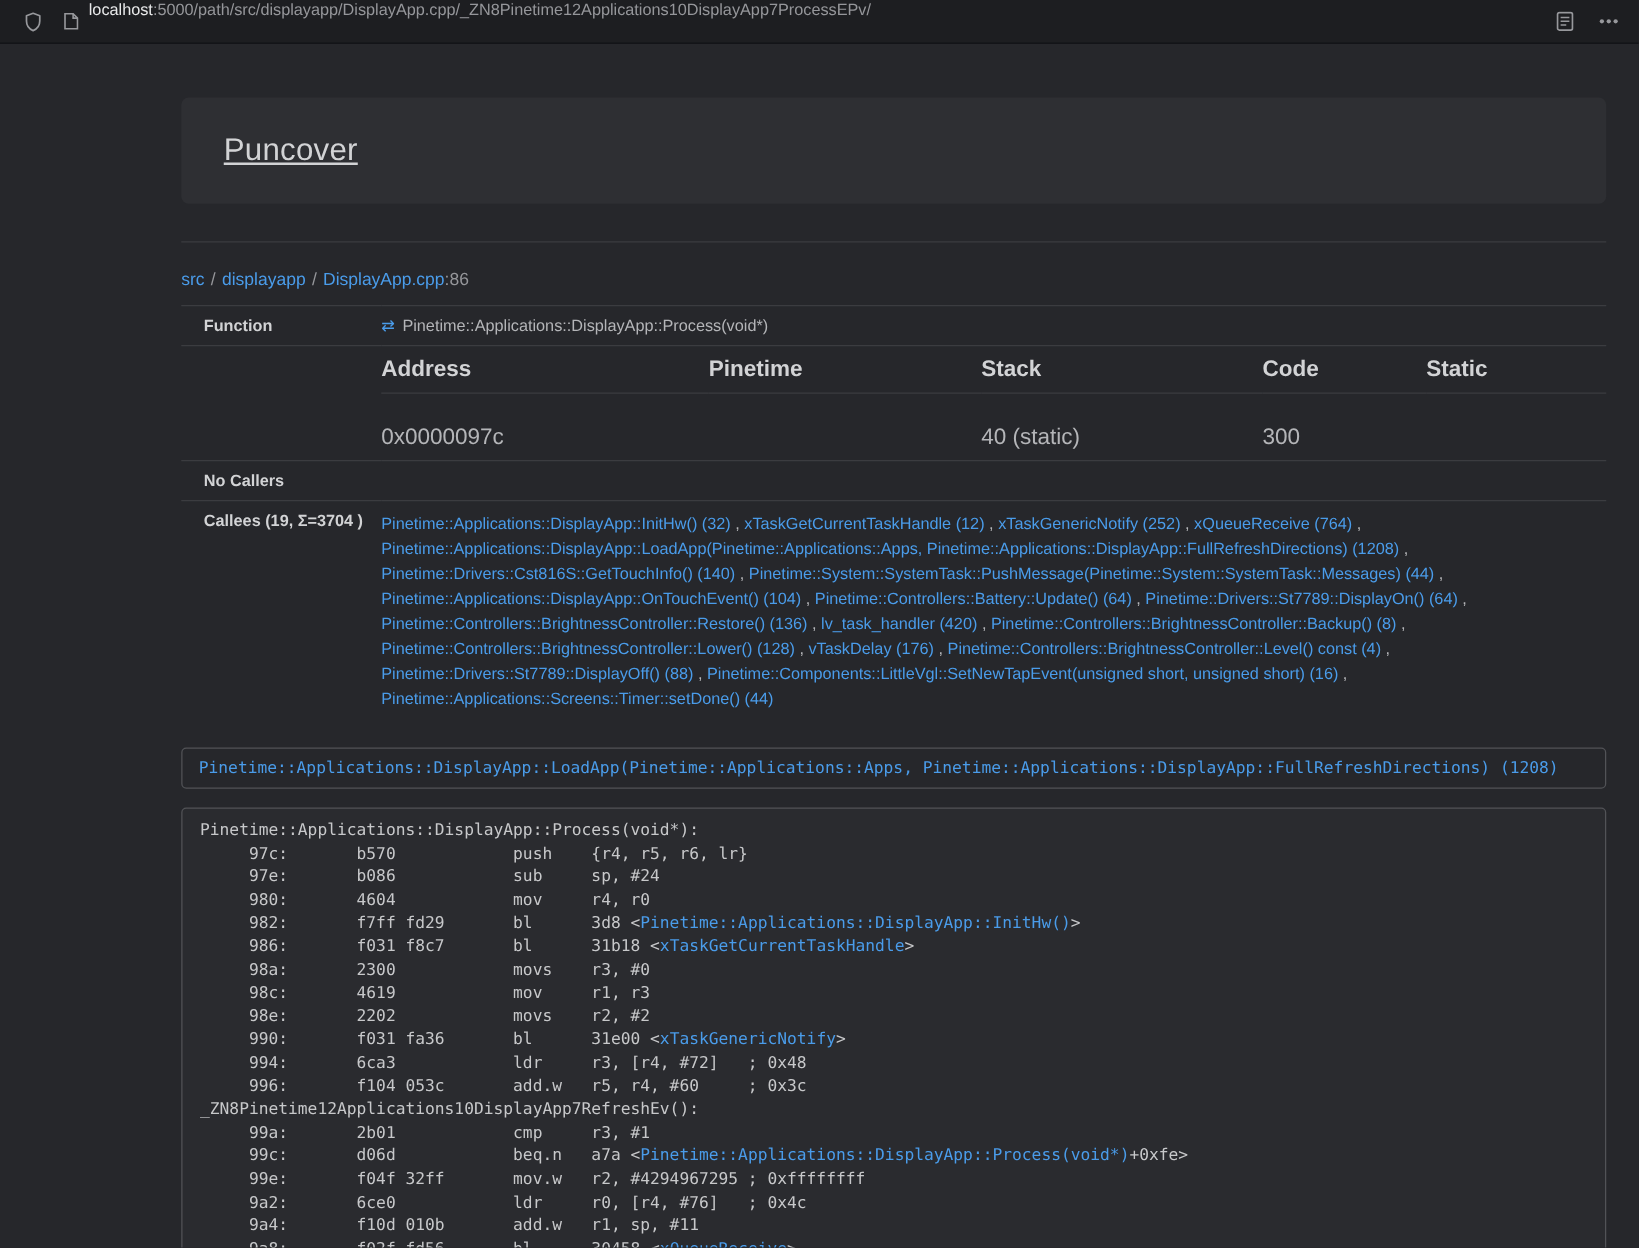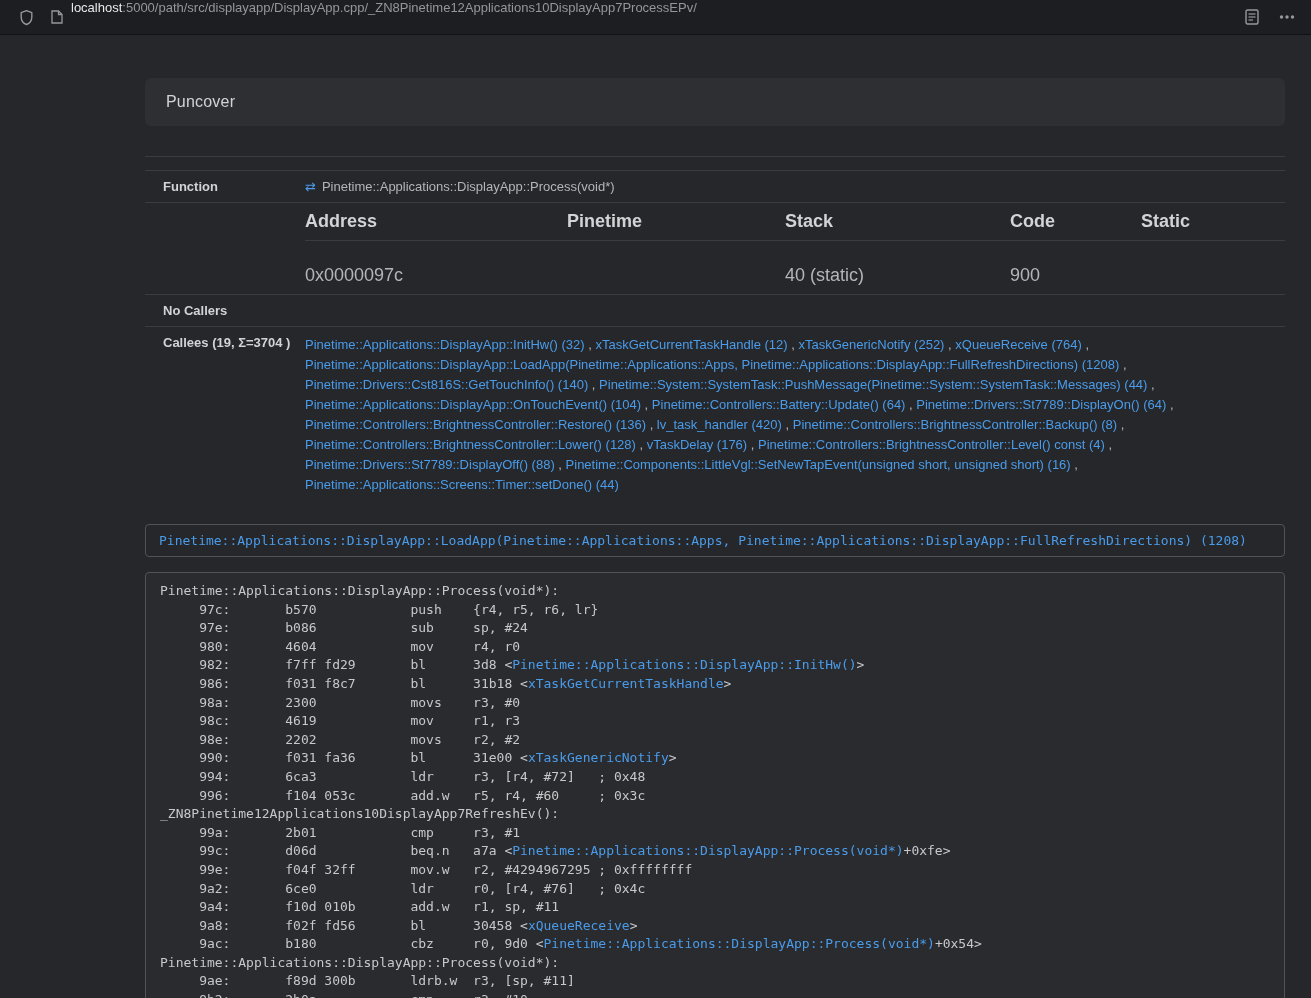--- a/index.html
+++ b/index.html
@@ -27,21 +27,21 @@
   .favicon{margin-left:17px;}
   .url-text{margin-left:8px; font-size:13px; white-space:nowrap; overflow:hidden;}
   .url-host{color:var(--url_host);}
   .url-rest{color:var(--muted);}
   .urlbar{display:flex; flex:1; min-width:0; height:100%; cursor:text;}
   .topbar-right{margin-left:auto; display:flex; align-items:center; gap:20px; margin-right:4px;}
 
   
   .container{width:1140px; margin-left:145px;}
   .jumbotron{margin-top:43px; background:var(--panel_bg); border-radius:6px; padding:15px 21px;}
-  .jumbotron h1{margin:0; font-size:16px; font-weight:500; color:var(--heading); letter-spacing:.2px;}
+  .jumbotron h1{margin:13px; font-size:25px; font-weight:500; color:var(--heading); letter-spacing:.2px;text-decoration:underline;}
   hr.divider{border:0; border-top:1px solid var(--border); margin:30px 0 0 0;}
 
   .breadcrumb{margin-top:21px; font-size:14px;}
   .bc-sep{color:var(--muted); margin:0 5px;}
   .bc-suffix{color:var(--muted);}
 
   table.symbol-table{width:100%; border-collapse:collapse; margin-top:13px; font-size:13px; color:var(--text);}
   table.symbol-table > tbody > tr > th,
   table.symbol-table > tbody > tr > td{border-top:1px solid var(--border); vertical-align:top; text-align:left;}
   th.rowhead{width:160px; font-weight:700; color:var(--heading); padding:8px 8px 8px 18px; white-space:nowrap;}
@@ -107,20 +107,21 @@
 </div>
 
 <div class="container">
 
   <div class="jumbotron">
     <h1>Puncover</h1>
   </div>
 
   <hr class="divider">
 
+  <div class="breadcrumb"><a class="bc-link" href="#">src</a><span class="bc-sep">/</span><a class="bc-link" href="#">displayapp</a><span class="bc-sep">/</span><a class="bc-link" href="#">DisplayApp.cpp</a><span class="bc-suffix">:86</span></div>
 
   <table class="symbol-table">
     <tbody>
       <tr>
         <th class="rowhead">Function</th>
         <td class="rowval">
           <span class="func-cell">
             <span class="func-type">⇄</span>
             <span>Pinetime::Applications::DisplayApp::Process(void*)</span>
           </span>
@@ -142,21 +143,21 @@
                 <th>Address</th>
                 <th>Pinetime</th>
                 <th>Stack</th>
                 <th>Code</th>
                 <th>Static</th>
               </tr>
               <tr>
                 <td>0x0000097c</td>
                 <td></td>
                 <td>40 (static)</td>
-                <td>900</td>
+                <td>300</td>
                 <td></td>
               </tr>
             </tbody>
           </table>
         </td>
       </tr>
       <tr>
         <th class="rowhead">No Callers</th>
         <td class="rowval"></td>
       </tr>

